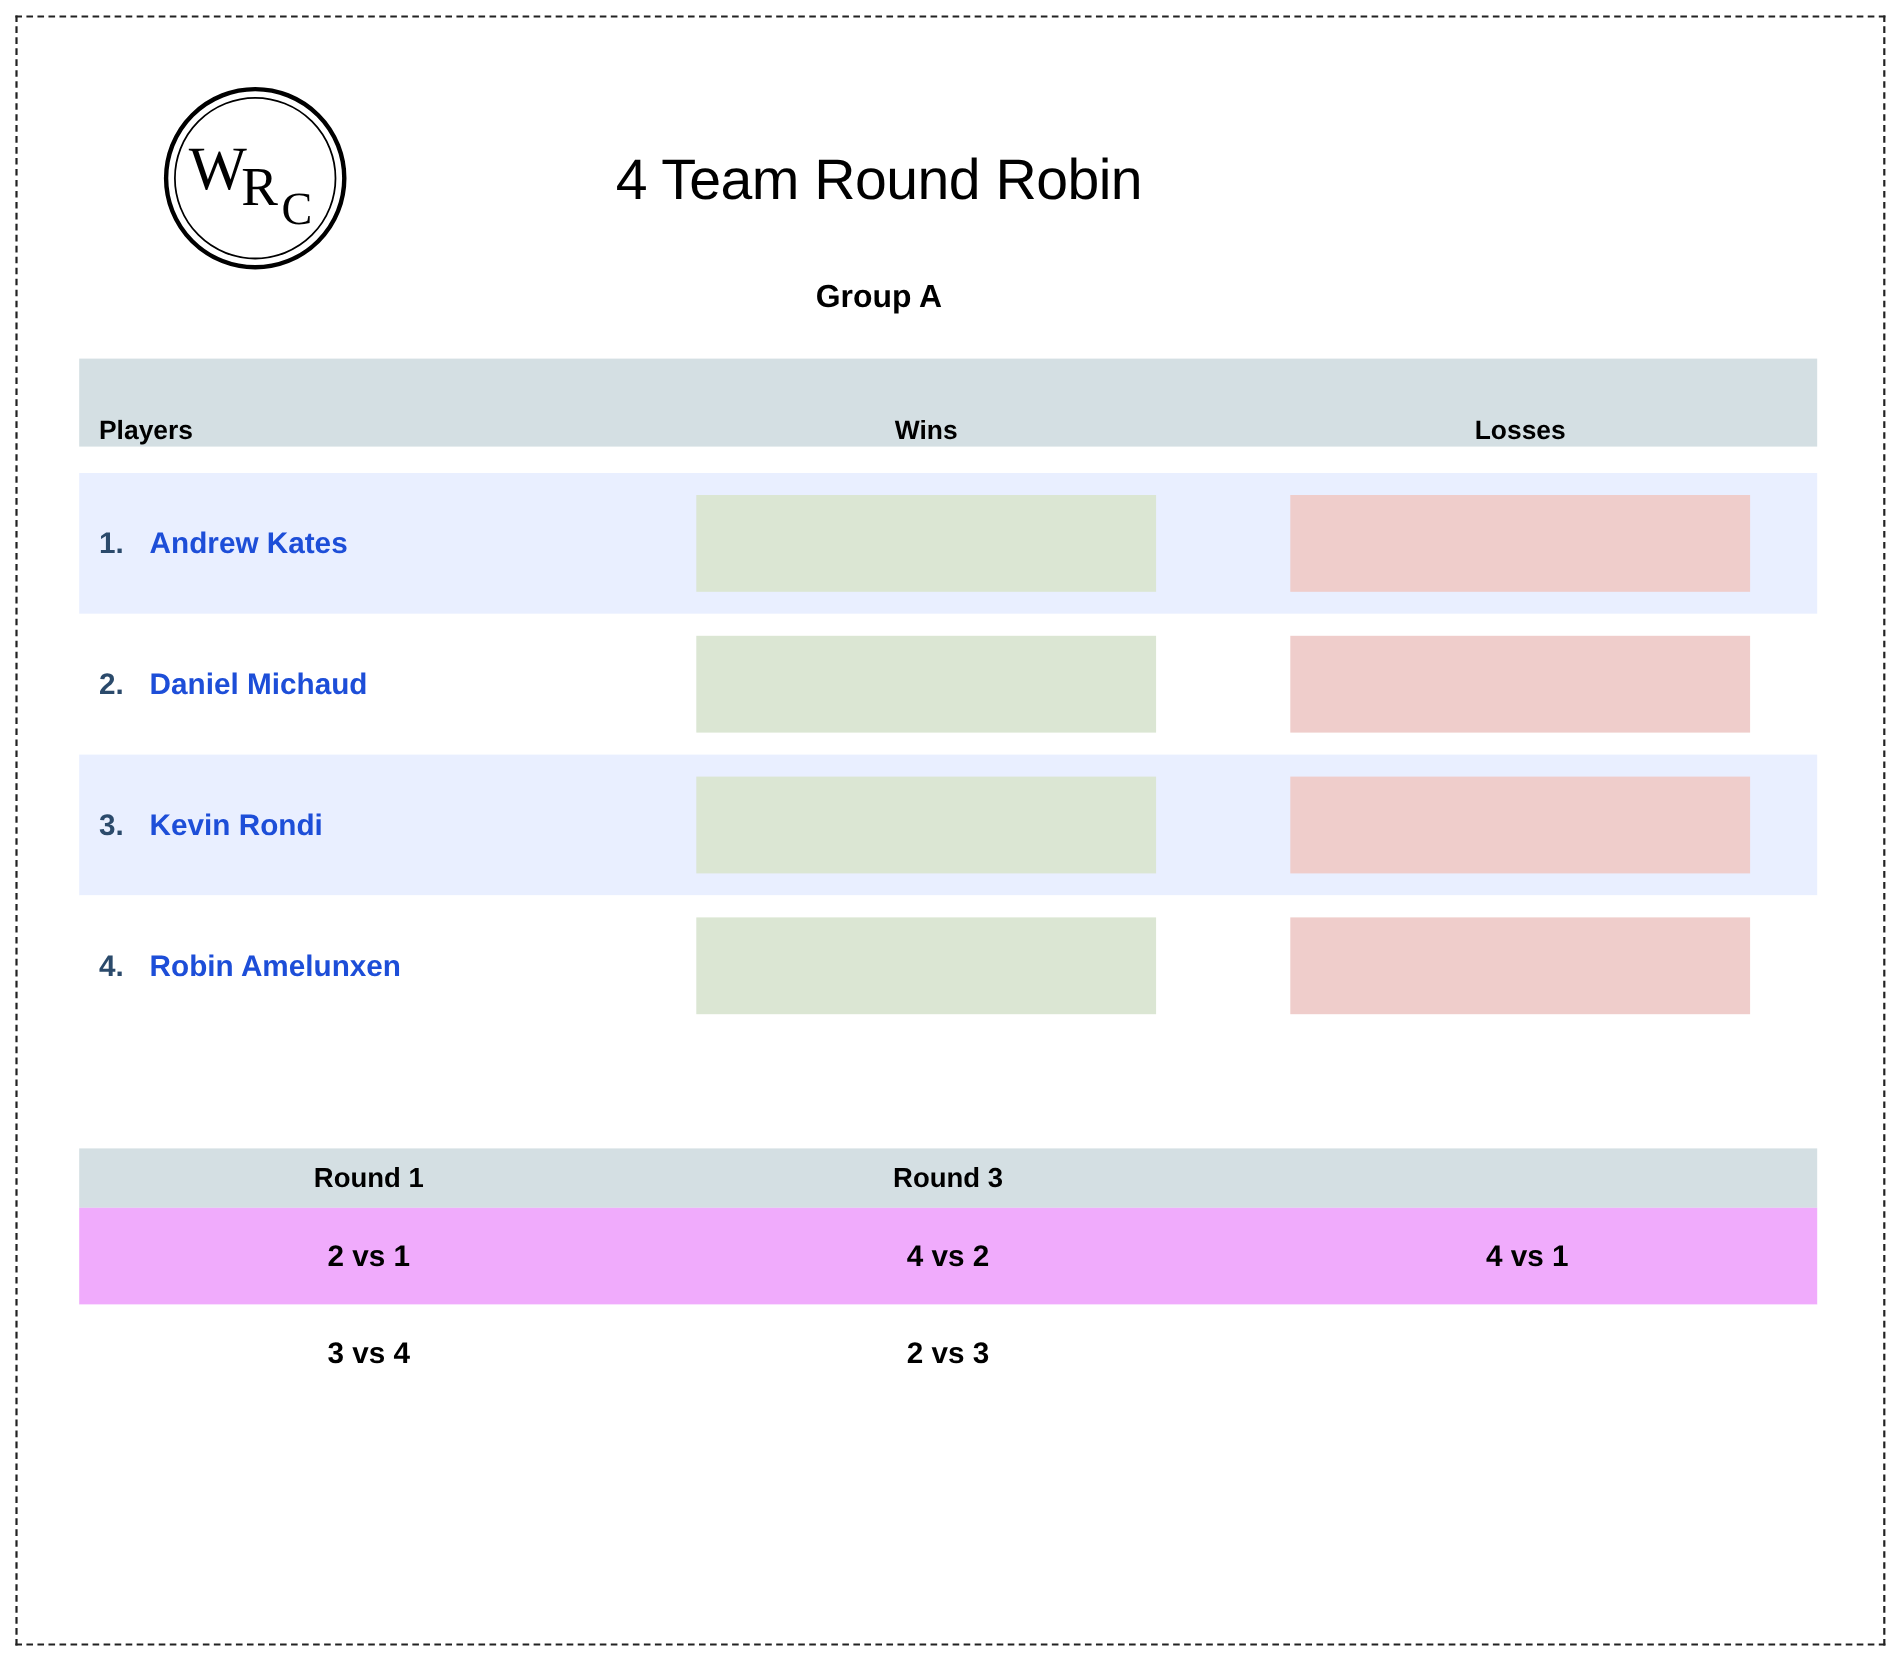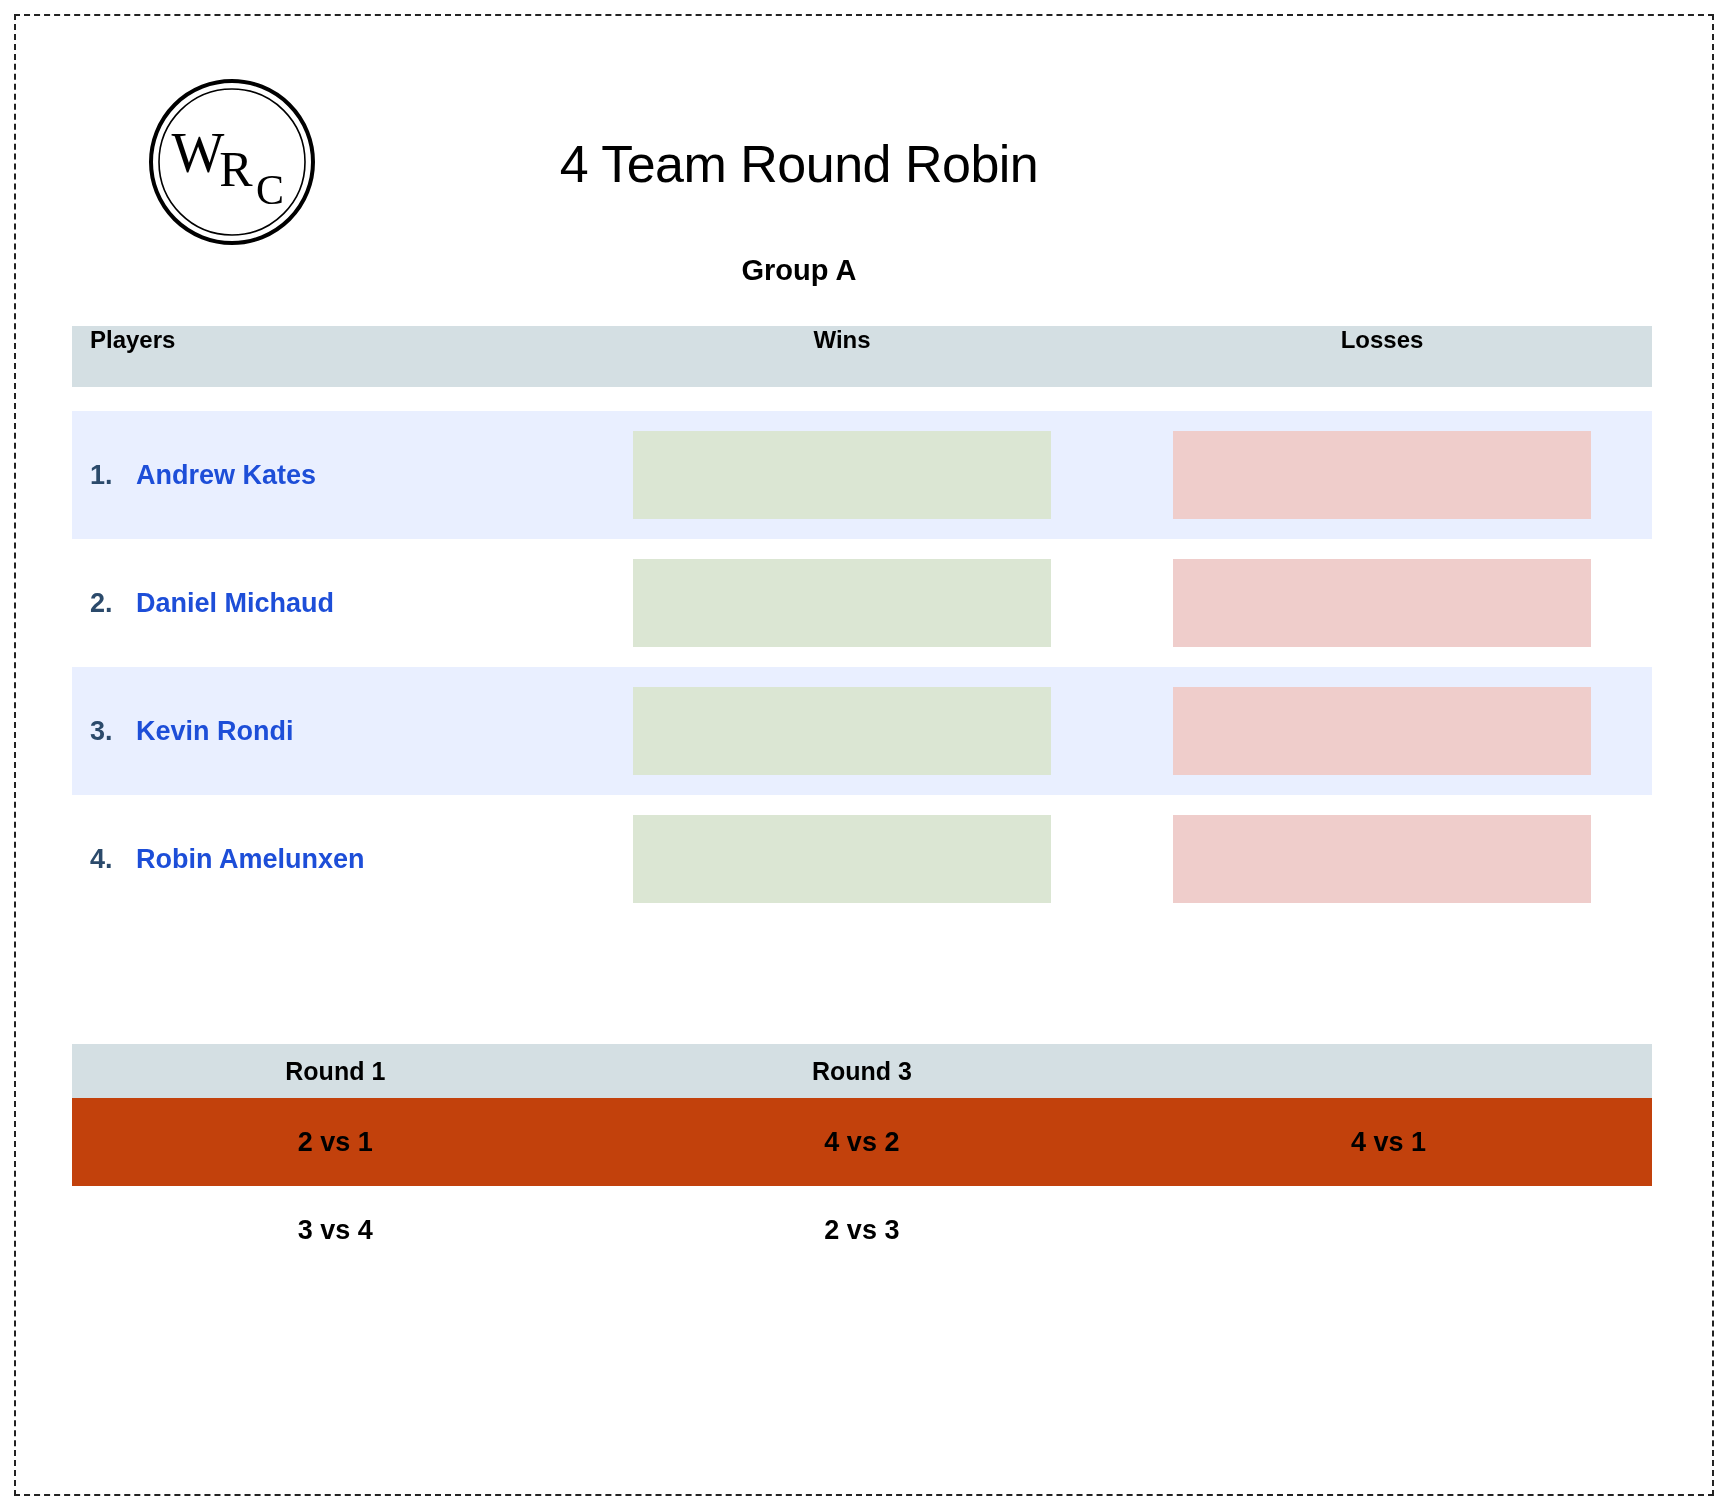--- a/index.html
+++ b/index.html
@@ -61,22 +61,22 @@
   }
 
   
   .standings {
     position:absolute;
     left:58px; top:312px;
     width:1580px;
   }
   .st-header {
     display:flex;
-    align-items:flex-start;
-    height:61px;
+    align-items:flex-end;
+    height:80px;
     background:#d4dfe3;
   }
   .st-header .c-players {
     width:500px;
     padding-left:18px;
     font-size:24px;
     font-weight:700;
     color:#000;
     text-align:left;
   }
@@ -145,21 +145,21 @@
     align-items:center;
     height:54px;
     background:#d4dfe3;
   }
   .rd-row {
     display:flex;
     align-items:center;
     height:88px;
     background:#ffffff;
   }
-  .rd-row.alt { background:#c2410c; }
+  .rd-row.alt { background:#f0abfc; }
 
   .rd-cell {
     width:526.6px;
     text-align:center;
     font-size:25px;
     font-weight:700;
     color:#000000;
   }
   .rd-row .rd-cell { font-size:27px; }
 </style>

